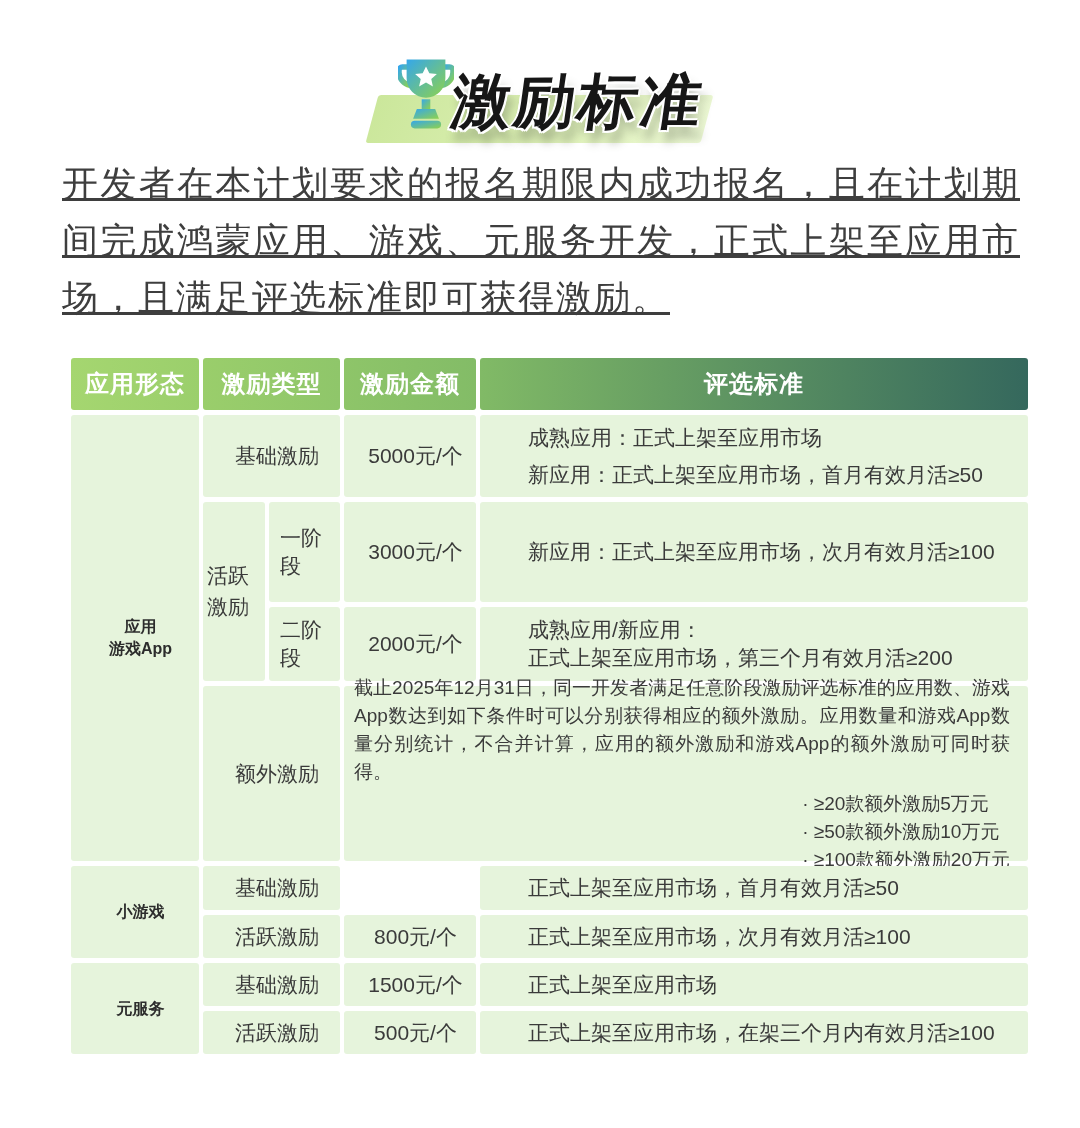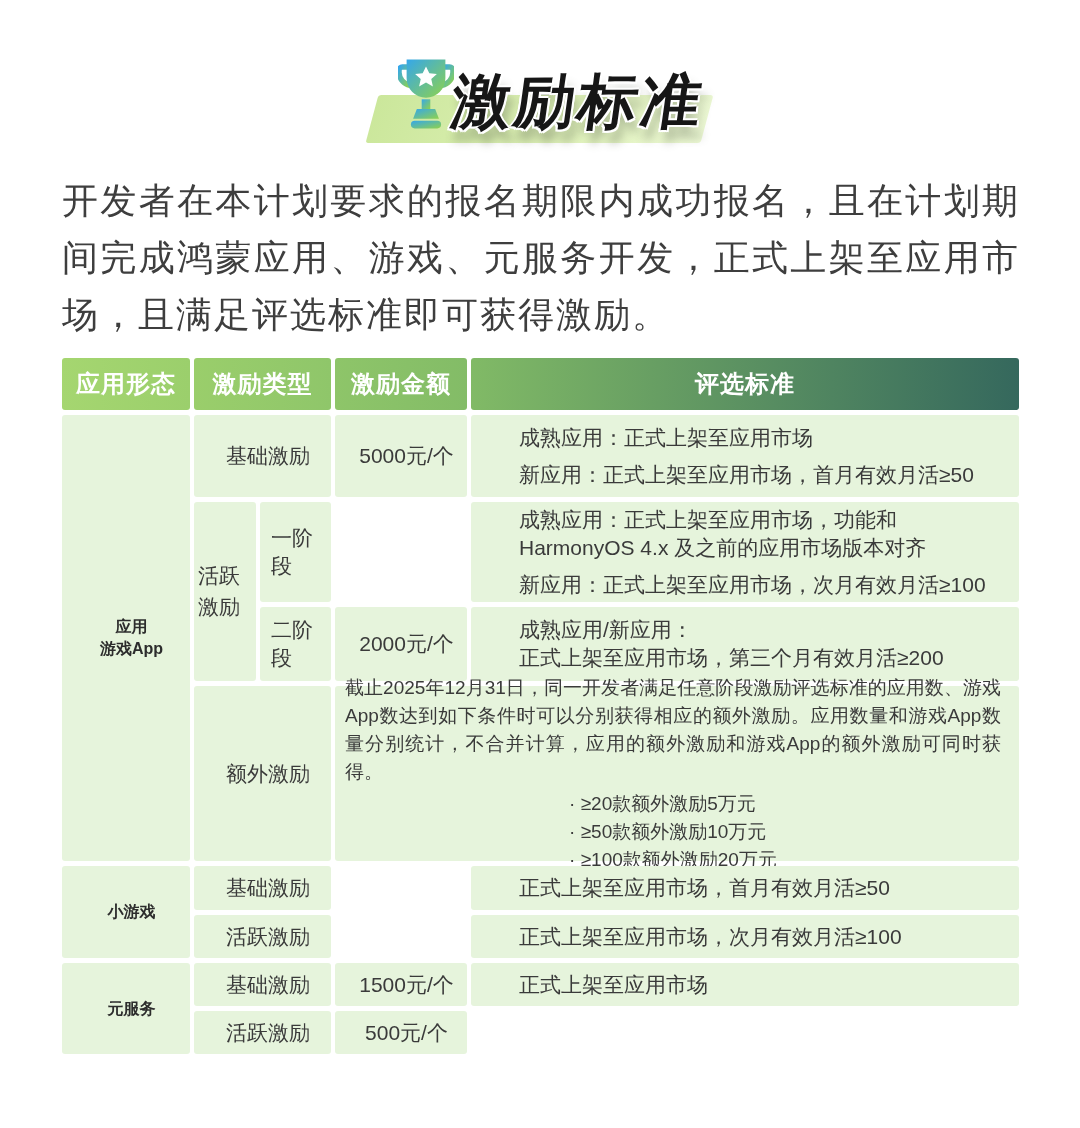--- a/index.html
+++ b/index.html
@@ -27,28 +27,28 @@
     transform:skewX(-8deg);
     text-shadow:
       -2px 0 0 #ffffff, 2px 0 0 #ffffff, 0 -2px 0 #ffffff, 0 2px 0 #ffffff,
       2px 2px 0 #ffffff, -2px 2px 0 #ffffff,
       6px 12px 10px rgba(90,100,80,0.45);
     white-space:nowrap;
   }
 
   
   .intro {
-    position:absolute; top:172px; left:62px; width:958px;
+    position:absolute; top:155px; left:62px; width:958px;
     font-size:36px; line-height:57px; letter-spacing:2px;
-    text-align:justify; color:#3e3e3e;
+    text-align:justify; color:#3e3e3e;text-decoration:underline;
   }
 
   
   .tbl {
-    position:absolute; top:358px; left:62px;
+    position:absolute; top:358px; left:71px;
     display:grid;
     grid-template-columns:128px 62px 71px 132px 548px;
     grid-template-rows:52px 82px 100px 74px 175px 44px 43px 43px 43px;
     column-gap:4px; row-gap:5px;
   }
   .cell {
     background:#e6f4dc; border-radius:3px;
     display:flex; align-items:center; justify-content:center;
     font-size:21px; color:#3a3a3a;padding-left:11px;
   }
@@ -67,21 +67,21 @@
 
   .crit {
     flex-direction:column; align-items:flex-start; justify-content:center;
     padding-left:48px; padding-right:8px; gap:9px;
   }
   .crit .block { line-height:28px; }
 
   .active-label { line-height:1.45; text-align:left; padding:0 4px; }
 
   .extra-body {
-    flex-direction:column; align-items:center; justify-content:center;
+    flex-direction:column; align-items:flex-end; justify-content:center;
     padding:0 18px 0 10px; font-size:19px; line-height:28px;
     text-align:justify;
   }
   .extra-body .bullets { margin-top:4px; text-align:left; }
 </style>
 </head>
 <body>
 
 <div class="page">
 
@@ -122,25 +122,22 @@
     <div class="cell" style="grid-area:2/2/3/4">基础激励</div>
     <div class="cell" style="grid-area:2/4/3/5">5000元/个</div>
     <div class="cell crit" style="grid-area:2/5/3/6">
       <div class="block">成熟应用：正式上架至应用市场</div>
       <div class="block">新应用：正式上架至应用市场，首月有效月活≥50</div>
     </div>
 
     <div class="cell active-label" style="grid-area:3/2/5/3">活跃激励</div>
 
     <div class="cell" style="grid-area:3/3/4/4">一阶段</div>
+    <div class="cell" style="grid-area:3/4/4/5">3000元/个</div>
     <div class="cell crit" style="grid-area:3/5/4/6">
-      <div class="block">
-        <div>成熟应用：正式上架至应用市场，功能和</div>
-        <div>HarmonyOS 4.x 及之前的应用市场版本对齐</div>
-      </div>
       <div class="block">新应用：正式上架至应用市场，次月有效月活≥100</div>
     </div>
 
     <div class="cell" style="grid-area:4/3/5/4">二阶段</div>
     <div class="cell" style="grid-area:4/4/5/5">2000元/个</div>
     <div class="cell crit" style="grid-area:4/5/5/6">
       <div class="block">
         <div>成熟应用/新应用：</div>
         <div>正式上架至应用市场，第三个月有效月活≥200</div>
       </div>
@@ -155,27 +152,31 @@
         <div>· ≥100款额外激励20万元</div>
       </div>
     </div>
 
     <div class="cell form-label" style="grid-area:6/1/8/2">小游戏</div>
     <div class="cell" style="grid-area:6/2/7/4">基础激励</div>
     <div class="cell crit" style="grid-area:6/5/7/6">
       <div class="block">正式上架至应用市场，首月有效月活≥50</div>
     </div>
     <div class="cell" style="grid-area:7/2/8/4">活跃激励</div>
+    <div class="cell" style="grid-area:7/4/8/5">800元/个</div>
     <div class="cell crit" style="grid-area:7/5/8/6">
       <div class="block">正式上架至应用市场，次月有效月活≥100</div>
     </div>
 
     <div class="cell form-label" style="grid-area:8/1/10/2">元服务</div>
     <div class="cell" style="grid-area:8/2/9/4">基础激励</div>
     <div class="cell" style="grid-area:8/4/9/5">1500元/个</div>
     <div class="cell crit" style="grid-area:8/5/9/6">
       <div class="block">正式上架至应用市场</div>
     </div>
     <div class="cell" style="grid-area:9/2/10/4">活跃激励</div>
     <div class="cell" style="grid-area:9/4/10/5">500元/个</div>
+    <div class="cell crit" style="grid-area:9/5/10/6">
+      <div class="block">正式上架至应用市场，在架三个月内有效月活≥100</div>
+    </div>
 
   </div>
 </div>
 
 </body></html>

